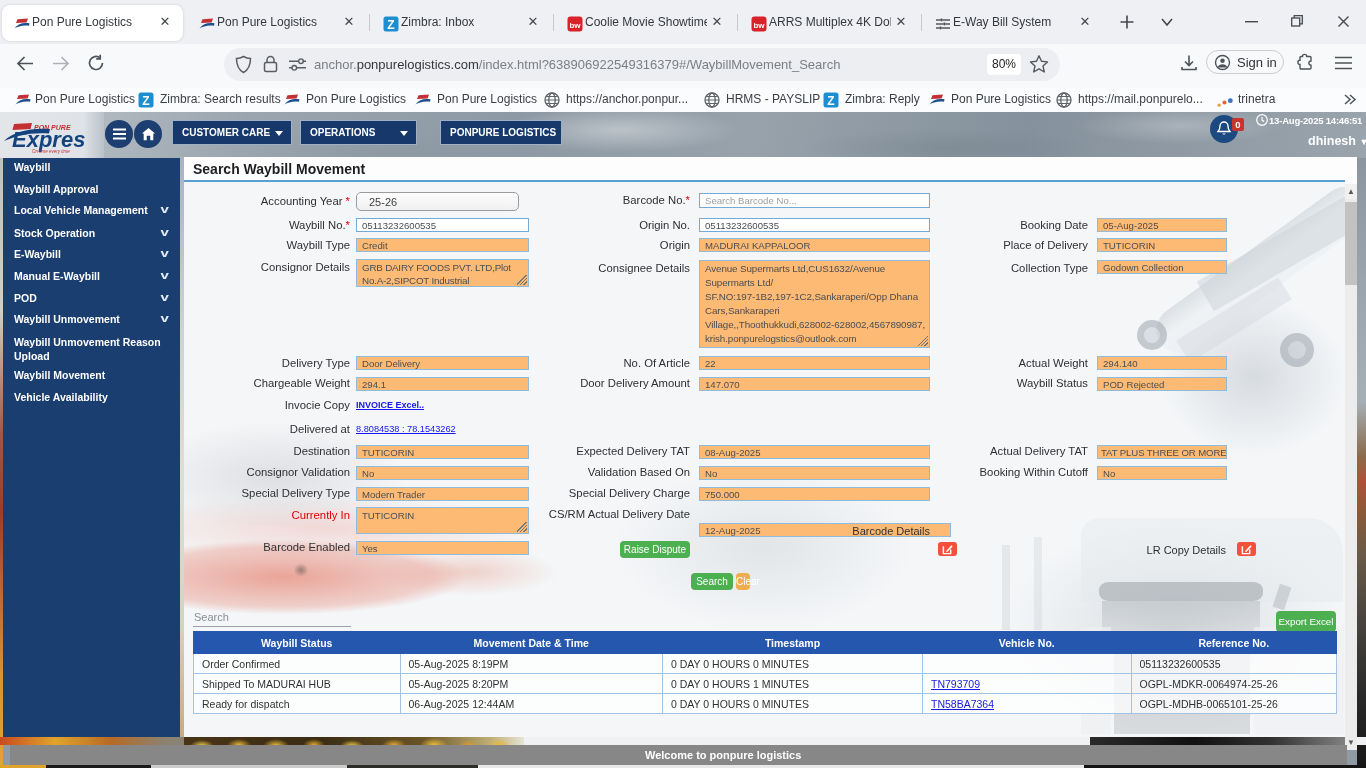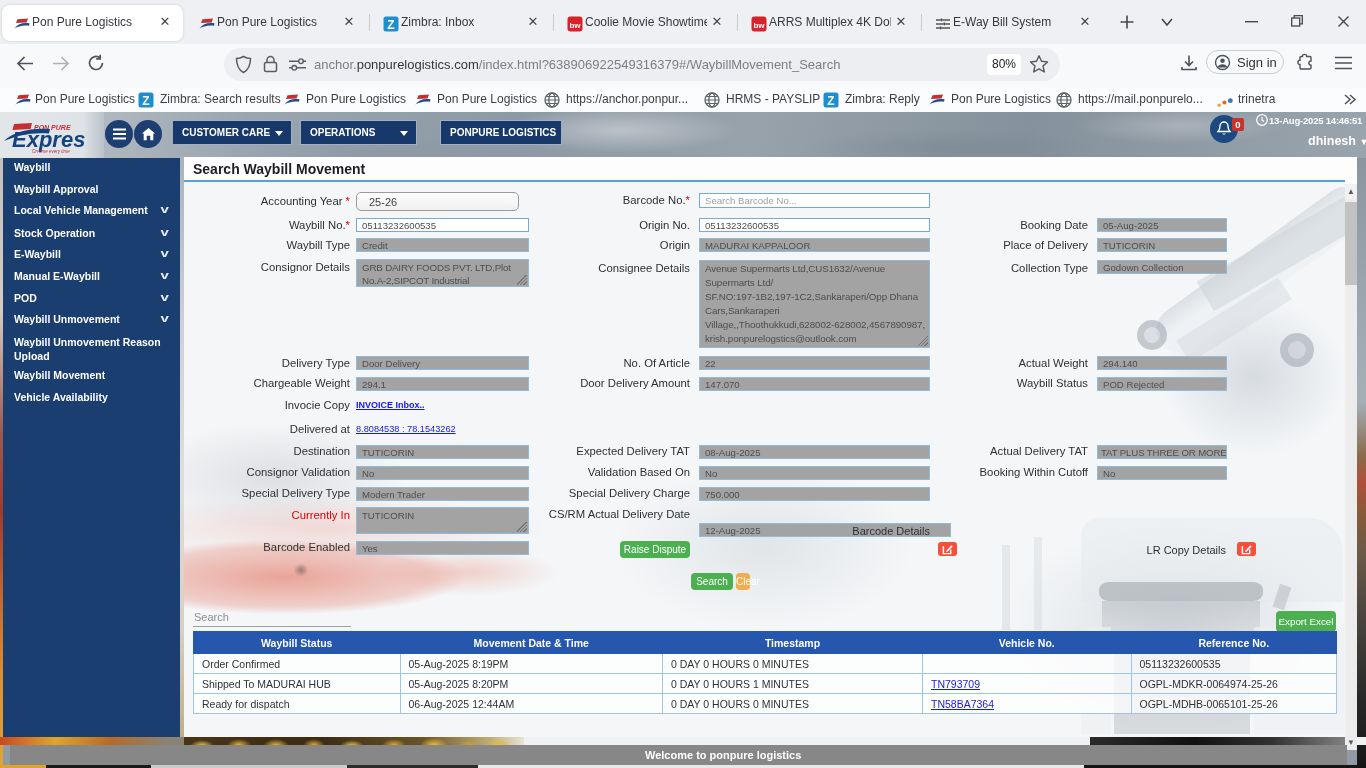--- a/index.html
+++ b/index.html
@@ -42,21 +42,21 @@
   .schev { position:absolute; left:159px; color:#e8edf4; font-size:10px; font-weight:bold; transform:scaleX(1.5); }
 
   
   #panel { position:absolute; left:184px; top:45px; width:1161px; height:580px; background:#f4f6f8; overflow:hidden; }
   #ptitle { position:absolute; left:0; top:0; width:1161px; height:23px; background:#fdfdfe; }
   #ptitle span { position:absolute; left:9px; top:4px; font-size:14px; font-weight:bold; color:#1c1e21; }
   #pline { position:absolute; left:0; top:23px; width:1161px; height:2px; background:#58a0d4; }
 
   .lbl { position:absolute; font-size:11.3px; color:#2e3033; text-align:right; white-space:nowrap; }
   .req { color:#dd0000; }
-  .inp { position:absolute; font-size:9.6px; color:#4b4e52; background:#a3a3a3; border:1px solid #91bbdb; padding:1px 0 0 5px; white-space:nowrap; overflow:hidden; line-height:11px; }
+  .inp { position:absolute; font-size:9.6px; color:#4b4e52; background:#fdba74; border:1px solid #91bbdb; padding:1px 0 0 5px; white-space:nowrap; overflow:hidden; line-height:11px; }
   .inp.wh { background:#fff; border-color:#74aad4; }
   .ta { line-height:13.5px; white-space:normal; }
   .rsz { position:absolute; right:1px; bottom:1px; width:10px; height:10px;
      background:linear-gradient(135deg, transparent 45%, #777 45%, #777 52%, transparent 52%, transparent 62%, #777 62%, #777 69%, transparent 69%, transparent 79%, #777 79%, #777 86%, transparent 86%); }
   .lnk { position:absolute; font-size:10px; color:#1717ec; text-decoration:underline; }
   .btn { position:absolute; color:#fff; text-align:center; border-radius:4px; font-size:10px; }
   .green { background:#4caf50; }
   .orange { background:#f0ad4e; }
   .redic { position:absolute; width:19px; height:14px; background:#f4503c; border-radius:3px; color:#fff; font-size:9px; text-align:center; line-height:14px; }
 
@@ -376,21 +376,21 @@
       <div class="inp" style="left:913px;top:199px;width:130px;height:14px;">294.140</div>
 
       <div class="lbl" style="left:0;top:220px;width:166px;">Chargeable Weight</div>
       <div class="inp" style="left:172px;top:219.5px;width:173px;height:14px;">294.1</div>
       <div class="lbl" style="left:340px;top:220px;width:166px;">Door Delivery Amount</div>
       <div class="inp" style="left:515px;top:219.5px;width:231px;height:14px;">147.070</div>
       <div class="lbl" style="left:738px;top:220px;width:166px;">Waybill Status</div>
       <div class="inp" style="left:913px;top:219.5px;width:130px;height:14px;">POD Rejected</div>
 
       <div class="lbl" style="left:0;top:242px;width:166px;">Invocie Copy</div>
-      <div class="lnk" style="left:172px;top:243px;font-weight:bold;font-size:9px;">INVOICE Inbox..</div>
+      <div class="lnk" style="left:172px;top:243px;font-weight:bold;font-size:9px;">INVOICE Excel..</div>
       <div class="lbl" style="left:0;top:266px;width:166px;">Delivered at</div>
       <div class="lnk" style="left:172px;top:267px;font-size:9.2px;">8.8084538 : 78.1543262</div>
 
       <div class="lbl" style="left:0;top:288px;width:166px;">Destination</div>
       <div class="inp" style="left:172px;top:287.5px;width:173px;height:14px;">TUTICORIN</div>
       <div class="lbl" style="left:340px;top:288px;width:166px;">Expected Delivery TAT</div>
       <div class="inp" style="left:515px;top:287.5px;width:231px;height:14px;">08-Aug-2025</div>
       <div class="lbl" style="left:738px;top:288px;width:166px;">Actual Delivery TAT</div>
       <div class="inp" style="left:913px;top:287.5px;width:130px;height:14px;padding-left:3px;font-size:9.6px;letter-spacing:-0.1px;">TAT PLUS THREE OR MORE</div>
 

